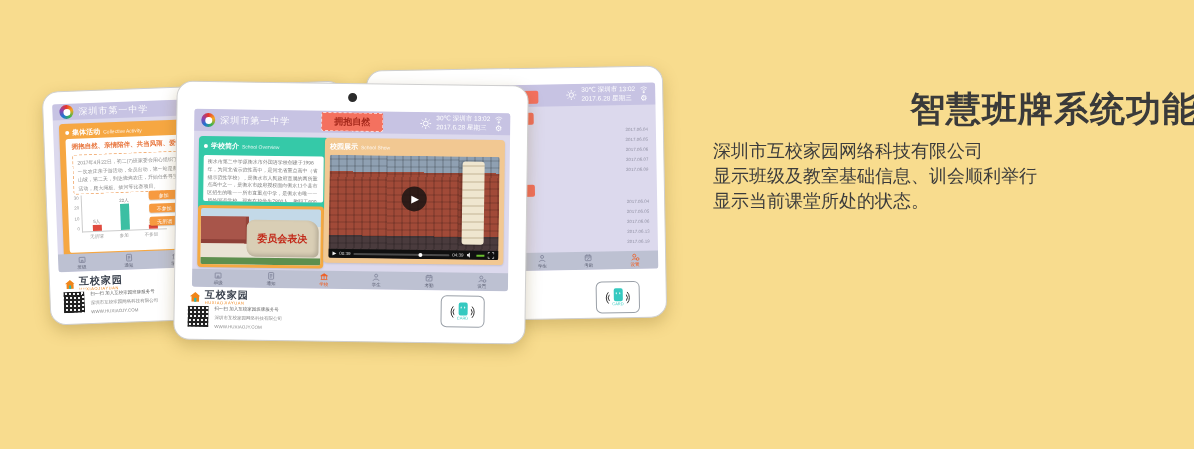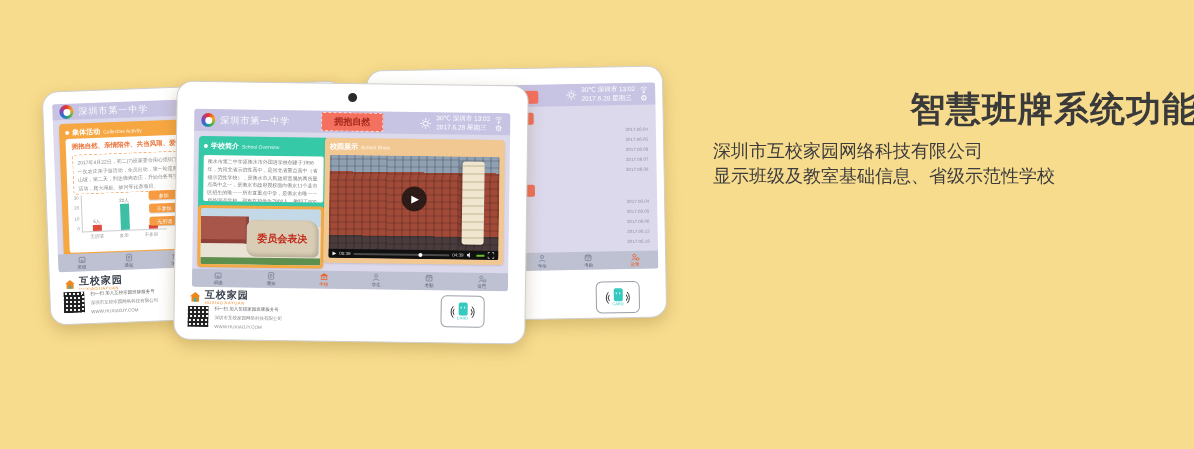--- a/index.html
+++ b/index.html
@@ -509,16 +509,17 @@
       </span>
       <svg viewBox="0 0 10 20" style="transform:scaleX(-1)">
           <path d="M8 2A12 12 0 0 0 8 18M9.5 5.5a7 7 0 0 0 0 9" stroke="#333" stroke-width="1.4" fill="none"></path>
         </svg>
     </div>
   </div>
 
   <div class="headline-title">智慧班牌系统功能</div>
   <div class="headline-body">
     <div>深圳市互校家园网络科技有限公司</div>
-    <div>显示班级及教室基础信息、省级示范性学校</div>
+    <div>显示班级及教室基础信息、训会顺利举行</div>
+    <div>显示当前课堂所处的状态。</div>
   </div>
 
 </div>
 
 </body></html>

